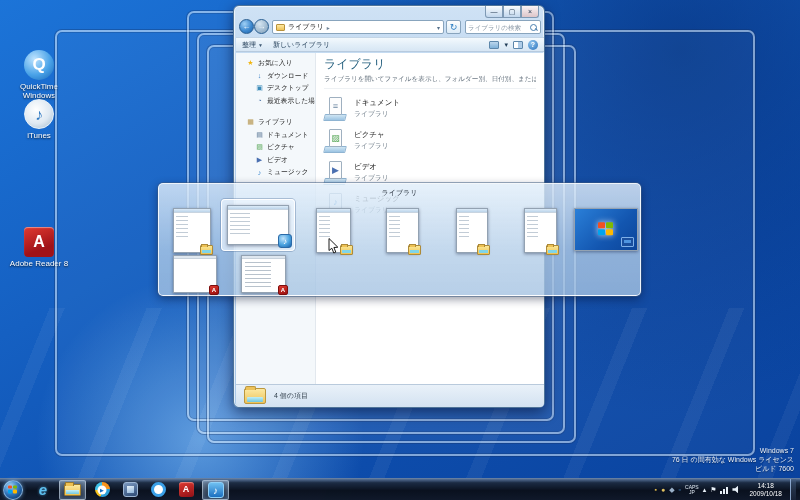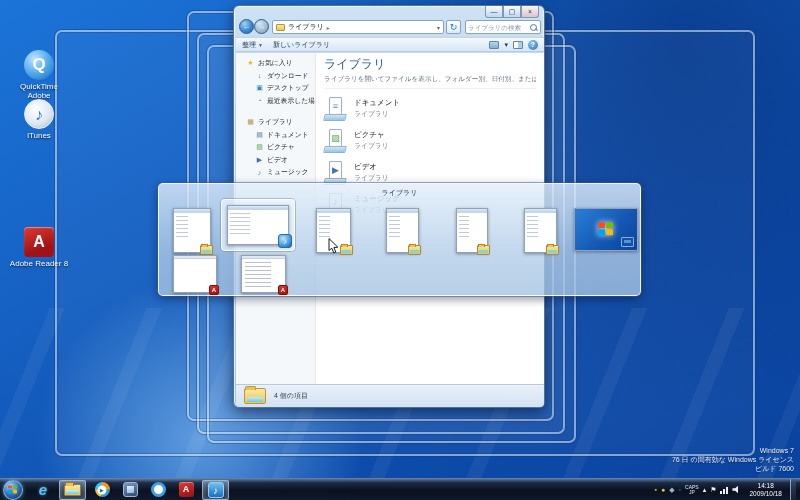--- a/index.html
+++ b/index.html
@@ -139,21 +139,21 @@
   .showdesk { width:6px; height:22px; border-left:1px solid rgba(160,190,230,.8); background:linear-gradient(180deg,rgba(70,95,130,.6),rgba(25,35,55,.8)); }
 </style>
 </head>
 <body>
 
 <div class="screen">
   <div class="streaks"></div>
 
   <div class="dicon" style="top:50px;">
     <div class="ic ic-qt">Q</div>
-    <div class="lbl">QuickTime Adobe</div>
+    <div class="lbl">QuickTime Windows</div>
   </div>
   <div class="dicon" style="top:99px;">
     <div class="ic ic-itunes">♪</div>
     <div class="lbl">iTunes</div>
   </div>
   <div class="dicon" style="top:227px;">
     <div class="ic ic-adobe">A</div>
     <div class="lbl">Adobe Reader 8</div>
   </div>
 

